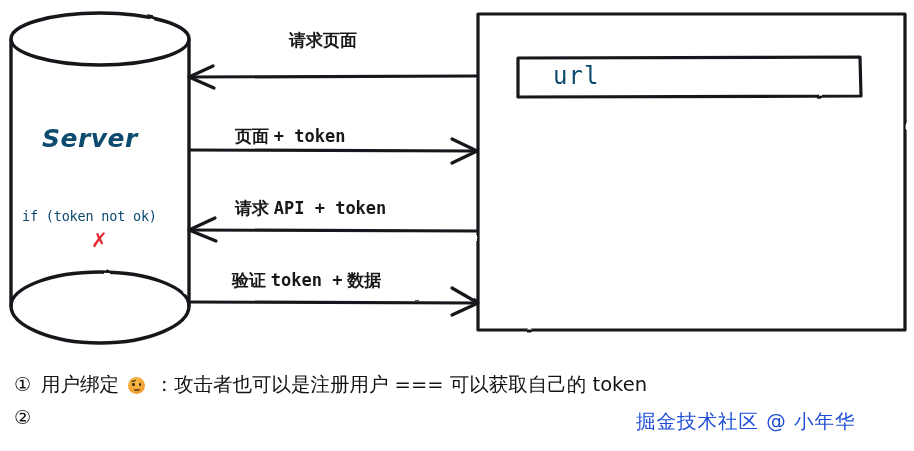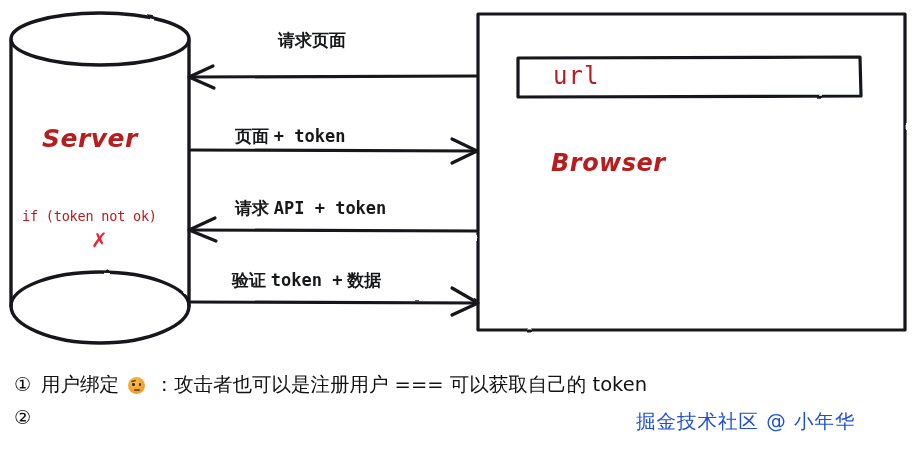--- a/index.html
+++ b/index.html
@@ -23,21 +23,21 @@
     height: 451px;
   }
   .diagram-svg {
     position: absolute;
     left: 0;
     top: 0;
   }
   .lbl {
     position: absolute;
     white-space: nowrap;
-    color: #b91c1c;
+    color: #0c4a6e;
   }
   .hand {
     font-family: "DejaVu Sans", sans-serif;
     font-style: italic;
     font-weight: 600;
     letter-spacing: 0.5px;
   }
   .mono {
     font-family: "DejaVu Sans Mono", monospace;
   }
@@ -78,21 +78,21 @@
     letter-spacing: 1px;
   }
   
   .arrow-caption {
     position: absolute;
     white-space: nowrap;
     font-size: 17px;
     color: #17181a;
     font-weight: 600;
   }
-  #cap1 { left: 278px; top: 29px; }
+  #cap1 { left: 289px; top: 29px; }
   #cap2 { left: 235px; top: 113px; margin-top: 12px; }
   #cap3 { left: 235px; top: 197px; }
   #cap4 { left: 232px; top: 269px; }
   .cap-mono {
     font-family: "DejaVu Sans Mono", monospace;
     font-weight: 600;
   }
   
   #notes {
     position: absolute;
@@ -224,21 +224,20 @@
 
     </g>
   </svg>
 
   <div class="lbl hand" id="server-label">Server</div>
 
   <div class="lbl mono" id="server-cond">if (token not ok)</div>
 
   <div class="lbl" id="server-cross">✗</div>
 
-  <div class="lbl hand" id="browser-label">Browser</div>
 
   <div class="lbl mono" id="url-text">url</div>
 
   <div class="arrow-caption" id="cap1">
     <span class="cjk">请求页面</span>
   </div>
 
   <div class="arrow-caption" id="cap2">
     <span class="cjk">页面</span>
     <span class="cap-mono">+ token</span>

